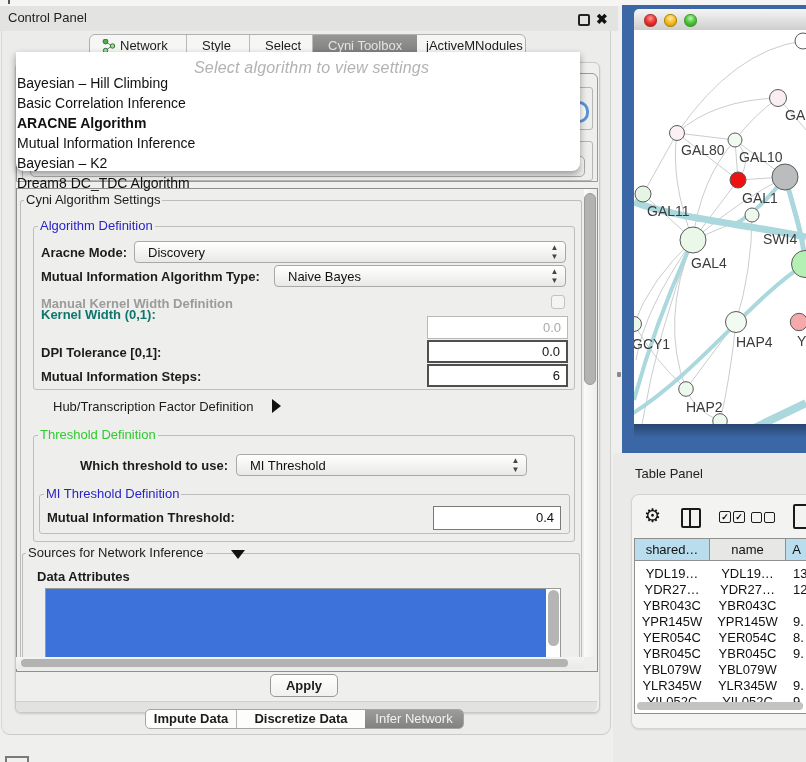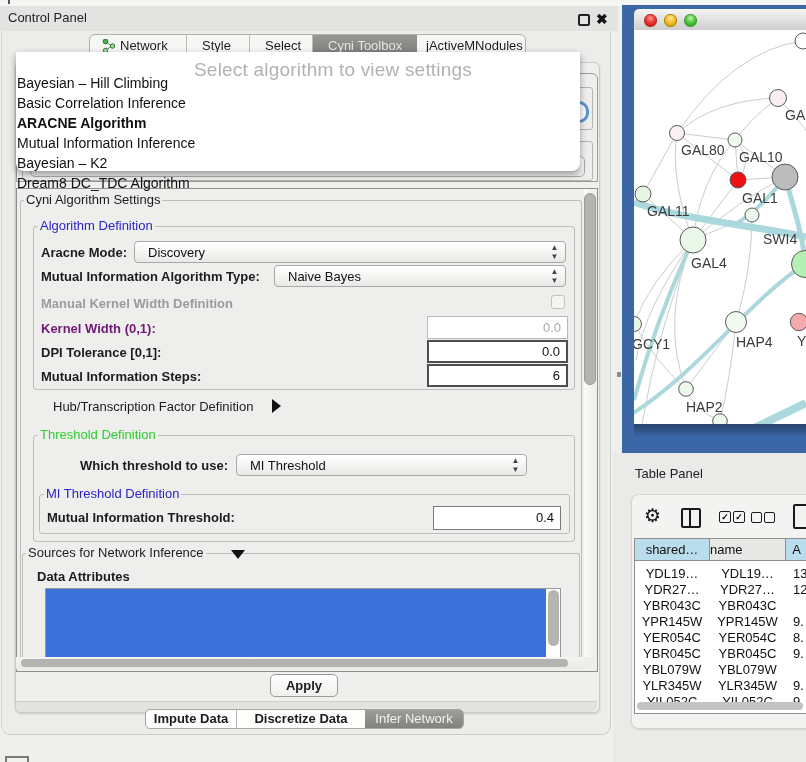--- a/index.html
+++ b/index.html
@@ -64,21 +64,21 @@
 
 <div class="lbl" style="left:41px;top:269px;">Mutual Information Algorithm Type:</div>
 <div class="combo" style="left:274px;top:265px;width:290px;height:20px;">
   <span class="ctext">Naive Bayes</span>
     <span class="carr">▲<br>▼</span>
   </div>
 
 <div class="lbl gray" style="left:41px;top:296px;color:#9b9b9b;">Manual Kernel Width Definition</div>
 <div class="abs" style="left:551px;top:295px;width:12px;height:12px;border:1px solid #c3c3c1;border-radius:3px;background:#f4f4f2;"></div>
 
-<div class="lbl gray" style="left:41px;top:321px;color:#701a75;">Kernel Width (0,1):</div>
+<div class="lbl gray" style="left:41px;top:307px;color:#0f766e;">Kernel Width (0,1):</div>
 <div class="inp" style="left:427px;top:316px;width:133px;height:19px;border:1px solid #b9b9b7;
      padding:1px 6px 1px 0;color:#a9a9a7;line-height:19px;">0.0</div>
 
 <div class="lbl" style="left:41px;top:345px;">DPI Tolerance [0,1]:</div>
 <div class="inp" style="left:427px;top:340px;width:131px;height:19px;border:2px solid #4f4f4d;
      padding:0 6px 0 0;color:#111;line-height:19px;">0.0</div>
 
 <div class="lbl" style="left:41px;top:369px;">Mutual Information Steps:</div>
 <div class="inp" style="left:427px;top:364px;width:131px;height:19px;border:2px solid #4f4f4d;
      padding:0 6px 0 0;color:#111;line-height:19px;">6</div>
@@ -148,21 +148,21 @@
     <line x1="4" y1="3" x2="10" y2="7" stroke="#777" stroke-width="1"></line>
     <line x1="4" y1="11" x2="10" y2="7" stroke="#777" stroke-width="1"></line>
     <circle cx="3.5" cy="2.5" r="2.4" fill="#4caf50" stroke="#2c7a2e"></circle>
     <circle cx="10.5" cy="7" r="2.2" fill="#a5d6a7" stroke="#2c7a2e"></circle>
     <circle cx="3.5" cy="11.5" r="2.2" fill="#a5d6a7" stroke="#2c7a2e"></circle>
   </svg>
 </div>
 
 <div class="abs" style="left:16px;top:52px;width:564px;height:119px;background:#fff;
      border-radius:0 0 8px 8px;box-shadow:0 3px 7px rgba(0,0,0,0.38);">
-  <div class="abs" style="left:178px;top:7px;font-size:19px;color:#b2b2b0;letter-spacing:0.2px;">Select algorithm to view settings</div>
+  <div class="abs" style="left:178px;top:7px;font-size:16px;color:#b2b2b0;letter-spacing:0.2px;font-style:italic;">Select algorithm to view settings</div>
   <div class="abs" style="left:1px;top:21px;font-size:14px;color:#111;line-height:20px;">
     Bayesian – Hill Climbing<br>
     Basic Correlation Inference<br>
     <span class="bold">ARACNE Algorithm</span><br>
     Mutual Information Inference<br>
     Bayesian – K2<br>
     Dream8 DC_TDC Algorithm
   </div>
 </div>
 
@@ -265,21 +265,21 @@
   <div class="abs" style="left:6px;top:0;width:2px;height:16px;background:#1a1a1a;"></div>
   </div>
 <div class="abs" style="left:719px;top:511px;width:10px;height:10px;border:1.5px solid #1a1a1a;border-radius:2px;font-size:9px;font-weight:bold;line-height:10px;text-align:center;">✓</div>
 <div class="abs" style="left:733px;top:511px;width:10px;height:10px;border:1.5px solid #1a1a1a;border-radius:2px;font-size:9px;font-weight:bold;line-height:10px;text-align:center;">✓</div>
 <div class="abs" style="left:751px;top:512px;width:9px;height:9px;border:1.5px solid #1a1a1a;border-radius:2px;"></div>
 <div class="abs" style="left:764px;top:512px;width:9px;height:9px;border:1.5px solid #1a1a1a;border-radius:2px;"></div>
 <div class="abs" style="left:793px;top:504px;width:13px;height:21px;border:2px solid #1a1a1a;border-radius:2px;"></div>
 
 <div class="abs" style="left:634px;top:538px;width:172px;height:174px;background:#fff;border:1px solid #8f8f8d;border-right:none;overflow:hidden;font-size:13px;color:#111;">
   <div class="abs" style="left:0;top:0;width:74px;height:21px;background:#badded;border-right:1px solid #8f8f8d;border-bottom:1px solid #8f8f8d;text-align:center;line-height:21px;">shared…</div>
-  <div class="abs" style="left:75px;top:0;width:75px;height:21px;background:#e7e7e5;border-right:1px solid #8f8f8d;border-bottom:1px solid #8f8f8d;text-align:left;line-height:21px;">name</div>
+  <div class="abs" style="left:75px;top:0;width:75px;height:21px;background:#e7e7e5;border-right:1px solid #8f8f8d;border-bottom:1px solid #8f8f8d;text-align:center;line-height:21px;">name</div>
   <div class="abs" style="left:151px;top:0;width:21px;height:21px;background:#badded;border-bottom:1px solid #8f8f8d;text-align:center;line-height:21px;">A</div>
   <div class="abs" style="left:0;top:27px;width:74px;text-align:center;line-height:16px;">
     YDL19…<br>YDR27…<br>YBR043C<br>YPR145W<br>YER054C<br>YBR045C<br>YBL079W<br>YLR345W<br>YIL052C</div>
   <div class="abs" style="left:75px;top:27px;width:75px;text-align:center;line-height:16px;">
     YDL19…<br>YDR27…<br>YBR043C<br>YPR145W<br>YER054C<br>YBR045C<br>YBL079W<br>YLR345W<br>YIL052C</div>
   <div class="abs" style="left:158px;top:27px;width:20px;text-align:left;line-height:16px;">
     13<br>12<br><br>9.<br>8.<br>9.<br><br>9.<br>9.</div>
   <div class="abs" style="left:2px;top:163px;width:166px;height:8px;background:#c3c3c1;border-radius:4px;"></div>
 </div>
 

